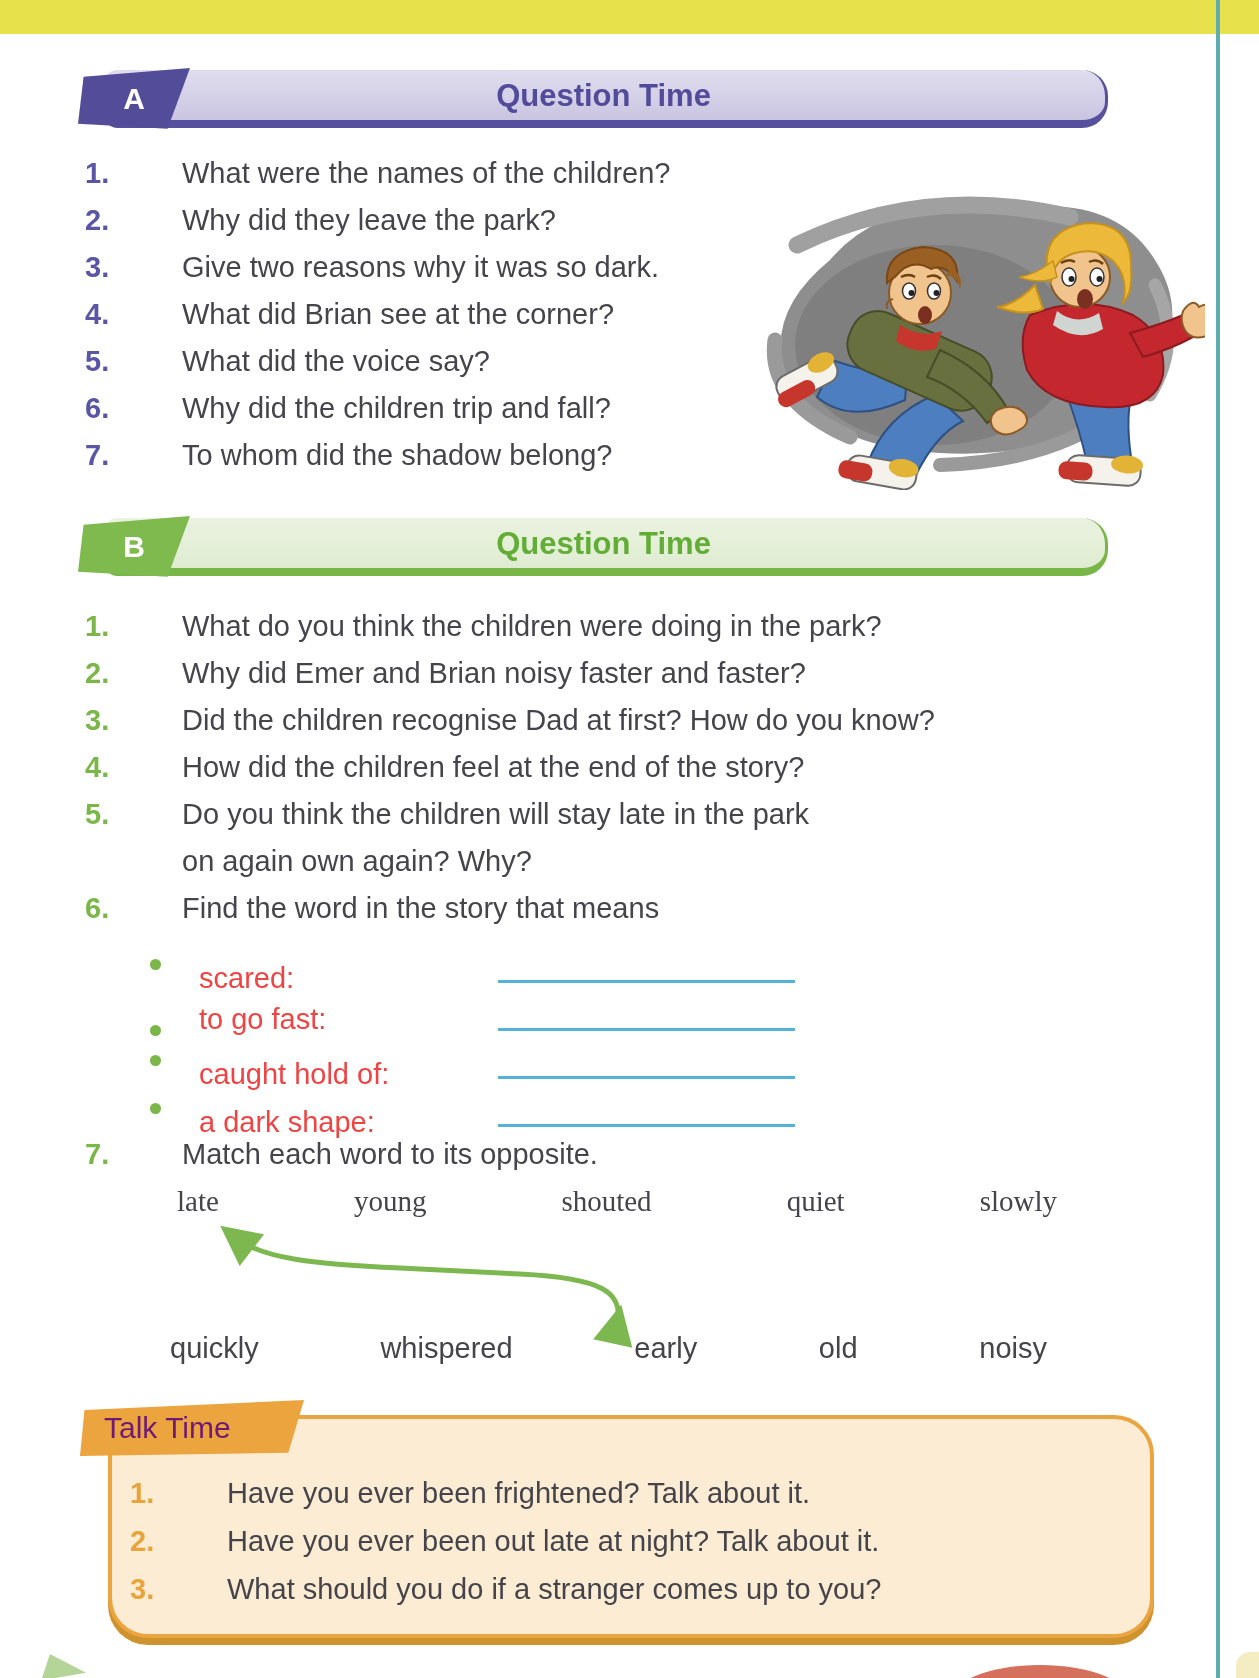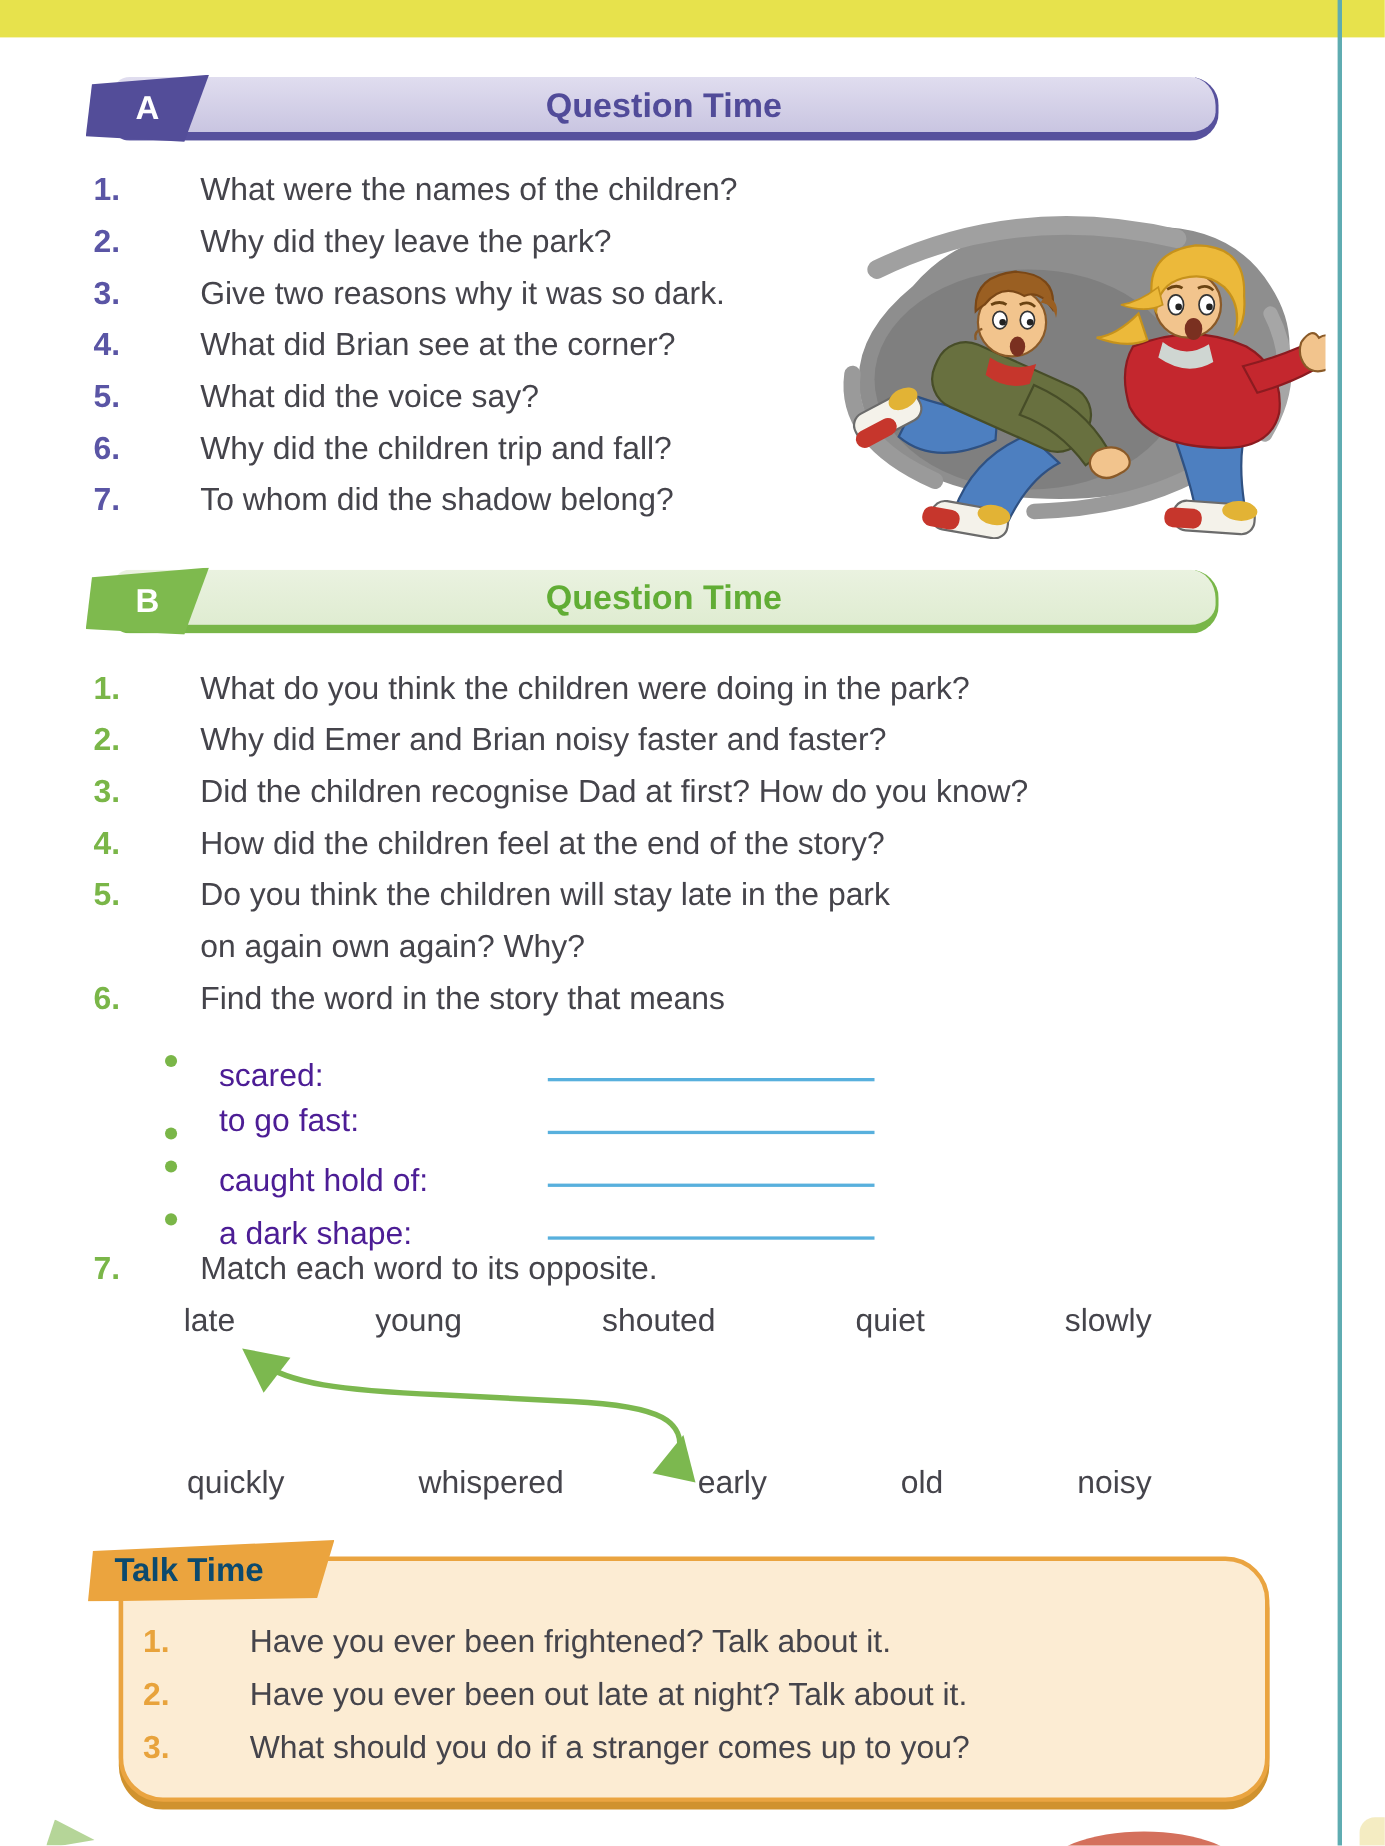--- a/index.html
+++ b/index.html
@@ -36,35 +36,35 @@
     font-size:29px;color:#45444b;align-items:center;}
   .qrow .num{flex:none;width:57px;font-weight:bold;}
   .qrow .num.purple{color:#5a55a5;}
   .qrow .num.green{color:#7ab648;}
   .qrow .num.orange{color:#e8a33c;}
   .qrow .qtext{flex:1;margin-left:40px;}
 
   
   .brow{position:absolute;left:150px;width:800px;height:48px;display:flex;align-items:center;}
   .bdot{flex:none;width:11px;height:11px;border-radius:50%;background:#7ab648;margin-right:38px;}
-  .blabel{font-size:29px;color:#4c1d95;margin-top:28px;}
+  .blabel{font-size:29px;color:#ef4444;margin-top:28px;}
   .bline{position:absolute;left:348px;bottom:5px;width:297px;height:0;
     border-bottom:3px solid #58b0dd;}
 
   
   .wrow{position:absolute;display:flex;justify-content:space-between;
     font-size:29px;color:#45444b;}
 
   
   .talk-box{position:absolute;left:108px;top:1415px;width:1038px;height:215px;
     background:#fcecd3;border:4px solid #eaa440;border-radius:8px 40px 40px 40px;
     box-shadow:0 7px 0 #d0922e;}
   .talk-badge{position:absolute;left:80px;top:1400px;width:224px;height:56px;
     background:#eba43e;clip-path:polygon(2% 18%,100% 0%,93% 94%,0% 100%);
-    color:#0c4a6e;font-size:30px;font-weight:bold;display:flex;align-items:center;
+    color:#701a75;font-size:30px;font-weight:normal;display:flex;align-items:center;
     padding-left:24px;box-sizing:border-box;z-index:3;}
 
   .page-bubble{position:absolute;left:950px;top:1665px;width:180px;height:72px;
     background:#d4705c;border-radius:50%;}
   .corner-green{position:absolute;left:42px;top:1654px;width:44px;height:24px;
     background:#a3ca7e;clip-path:polygon(0 100%,18% 0,100% 78%,30% 100%);opacity:.8;}
   .corner-yellow{position:absolute;left:1236px;top:1652px;width:23px;height:26px;
     background:#f4ecc2;border-radius:14px 0 0 0;}
 
   svg{display:block;}
@@ -250,21 +250,21 @@
     <span class="bdot"></span>
     <span class="blabel">caught hold of:</span>
     <span class="bline"></span>
   </div>
 
   <div class="qrow" style="top:1131px;">
     <span class="num green">7.</span>
     <span class="qtext">Match each word to its opposite.</span>
   </div>
 
-  <div class="wrow" style="left:167px;top:1185px;width:880px;">
+  <div class="wrow" style="left:177px;top:1185px;width:880px;font-family:Liberation Serif, serif;">
     <span>late</span>
     <span>young</span>
     <span>shouted</span>
     <span>quiet</span>
     <span>slowly</span>
   </div>
 
   <svg style="position:absolute;left:150px;top:1220px;" width="550" height="130" viewBox="0 0 550 130">
     <defs>
       <marker id="ah" markerWidth="9" markerHeight="9" refX="4.5" refY="4.5" orient="auto">

